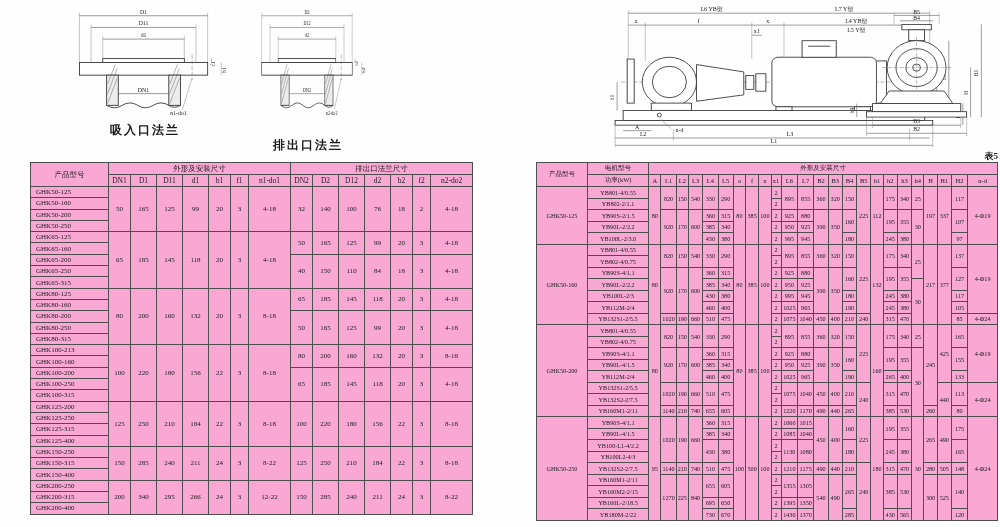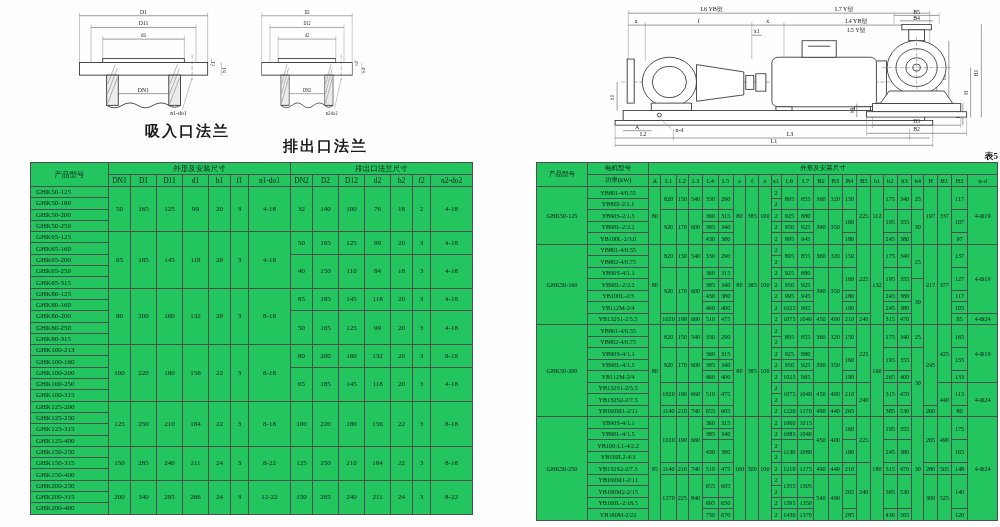--- a/index.html
+++ b/index.html
@@ -1,21 +1,21 @@
 <!DOCTYPE html>
 <html><head>
 <meta charset="utf-8">
 <style>
   html,body{margin:0;padding:0;background:#ffffff;}
   .page{position:relative;width:1000px;height:527px;background:#fefefe;overflow:hidden;
         font-family:"Liberation Serif","DejaVu Serif",serif;color:#1a1a1a;}
   .abs{position:absolute;}
   .caption{font-size:9px;font-weight:bold;text-align:right;}
-  .figcap{font-size:15px;font-weight:bold;letter-spacing:2px;text-align:right;}
-  table{border-collapse:collapse;table-layout:fixed;background:#22c55e;}
+  .figcap{font-size:12px;font-weight:bold;letter-spacing:2px;text-align:center;}
+  table{border-collapse:collapse;table-layout:fixed;background:#f9a8d4;}
   td,th{border:1px solid #4e4e4e;text-align:center;vertical-align:middle;padding:0;
         font-weight:normal;overflow:hidden;white-space:nowrap;}
   #t4{width:442px;}  #t5{width:462px;}
   #t4 tr{height:11.3px;} #t5 tr{height:11.5px;}
   #t4 thead tr,#t5 thead tr{height:12px;}
   #t4 td{font-size:7px;} #t4 th{font-size:7.5px;}
   #t5 td{font-size:6.2px;} #t5 th{font-size:6.5px;}
   #t4 td:first-child{text-align:left;padding-left:5px;}
   svg{display:block;}
   svg text{font-family:"Liberation Serif","DejaVu Serif",serif;font-size:6px;fill:#222;}

